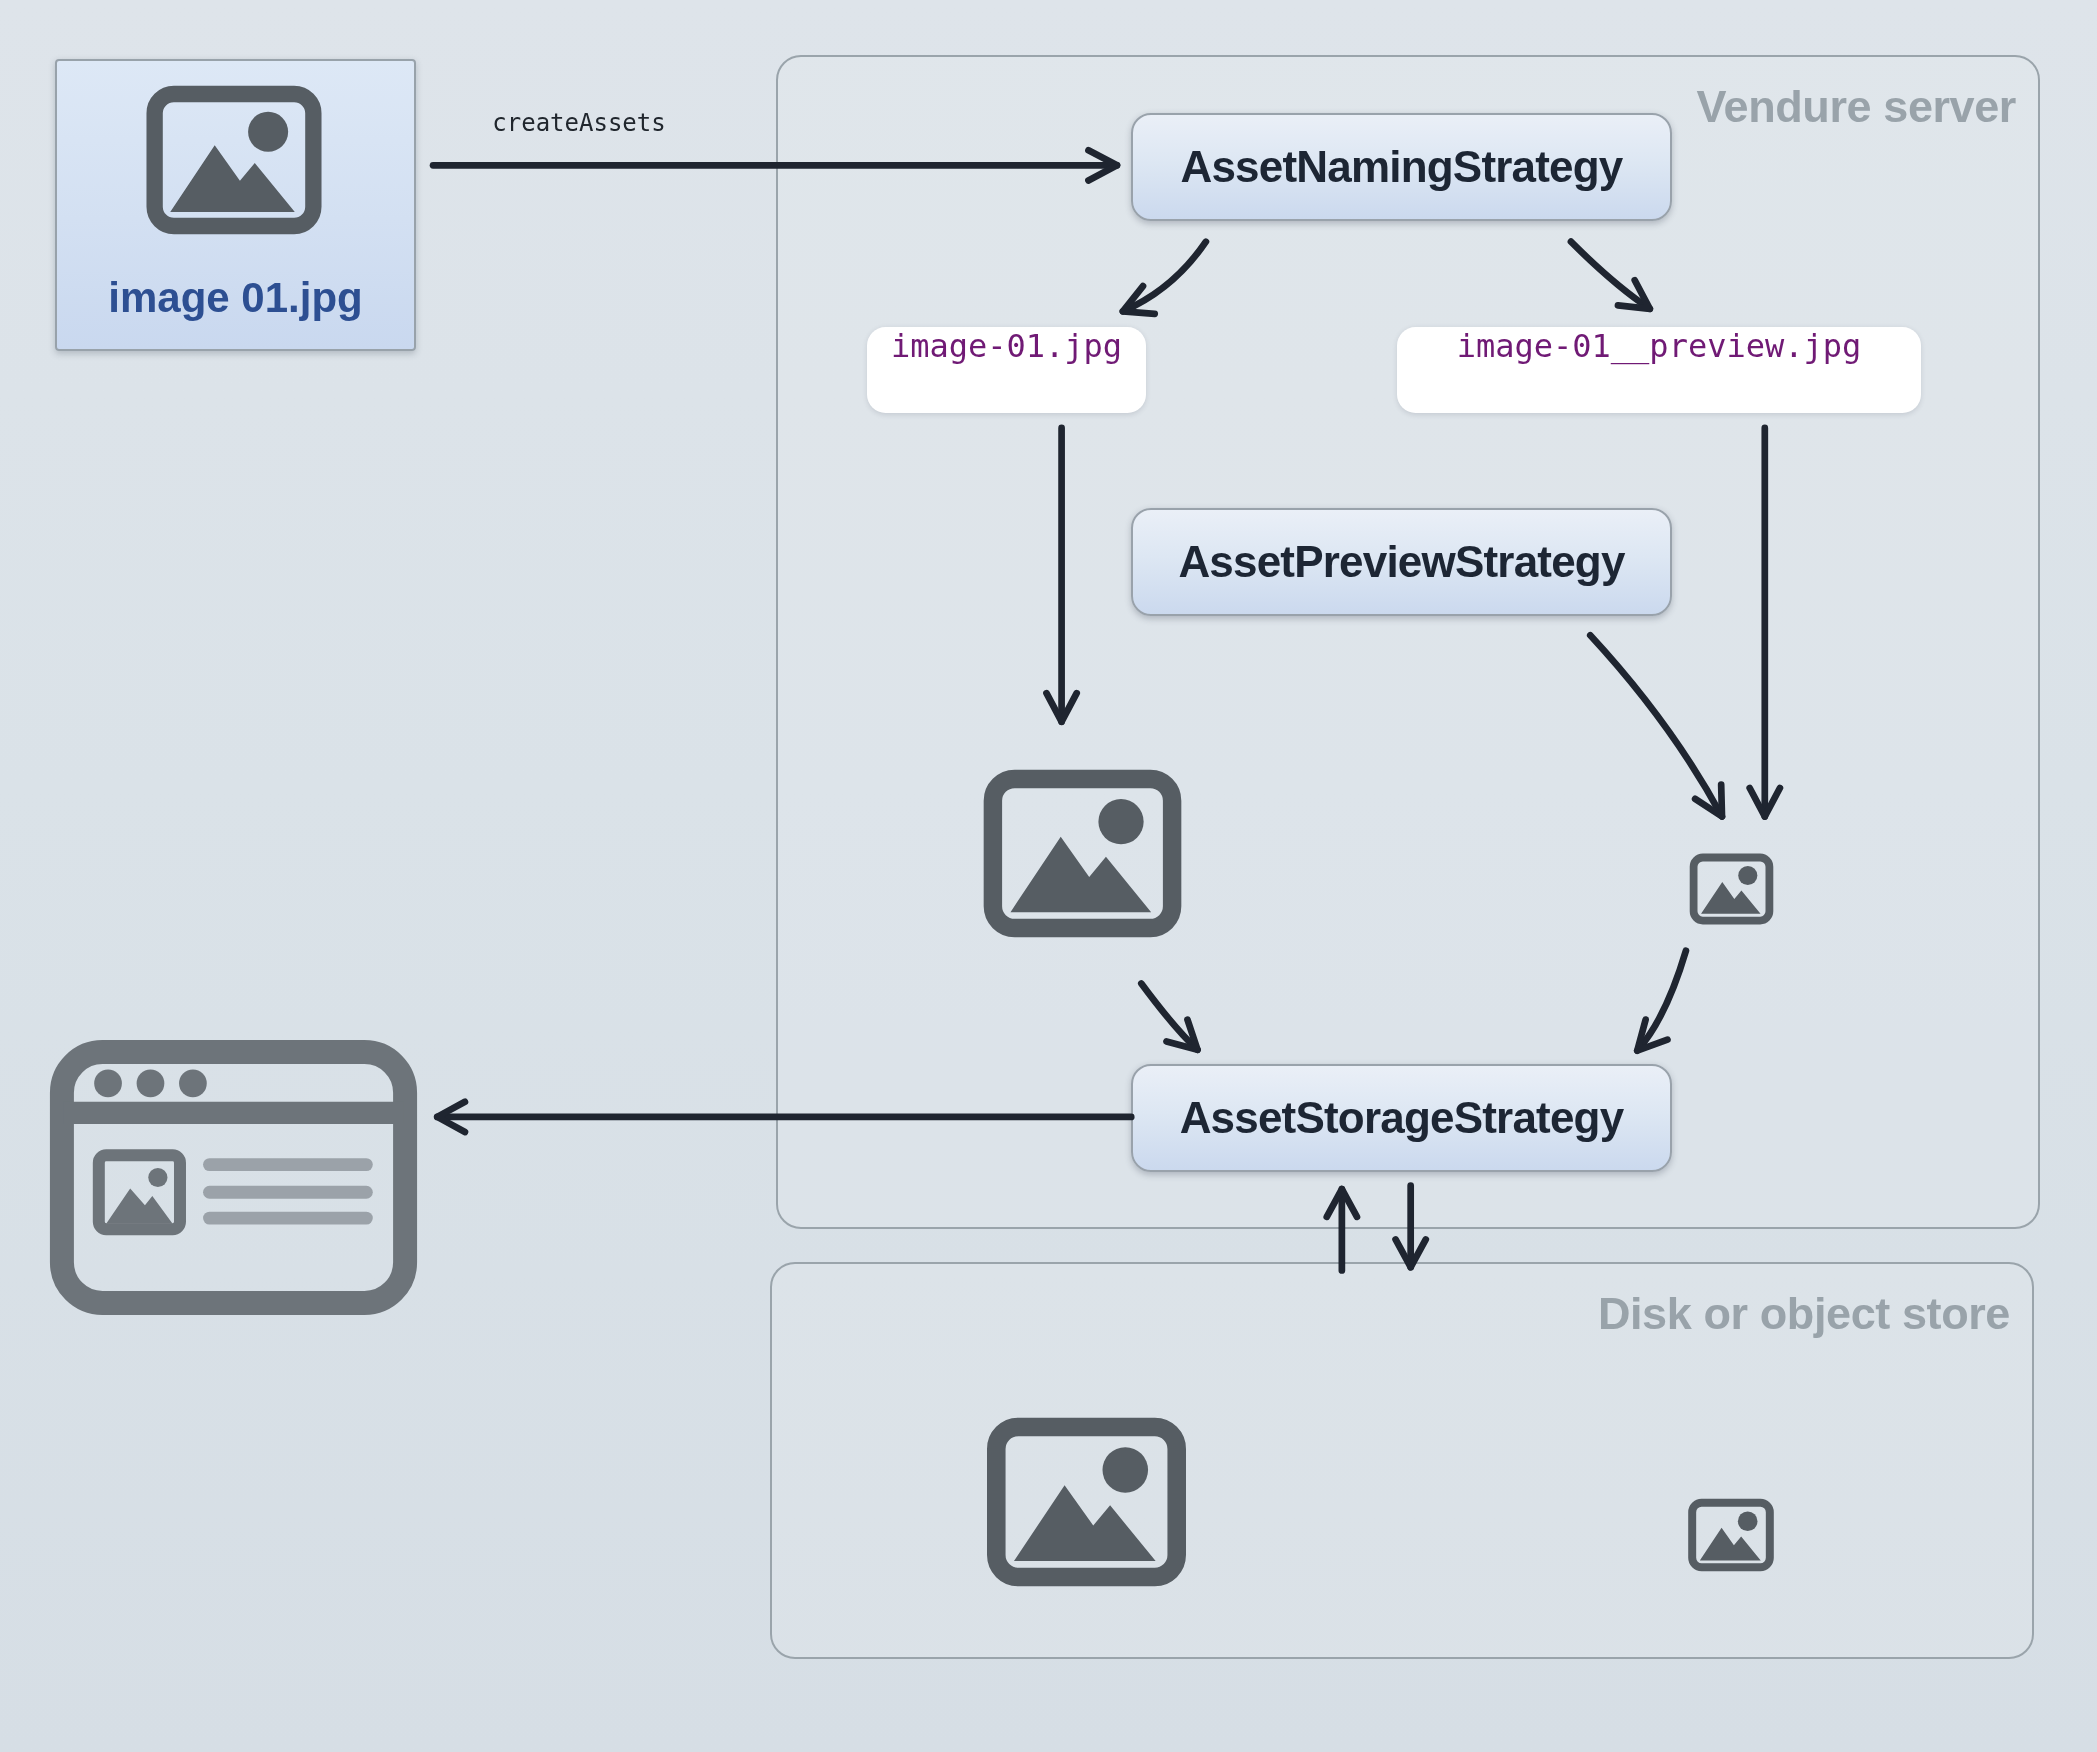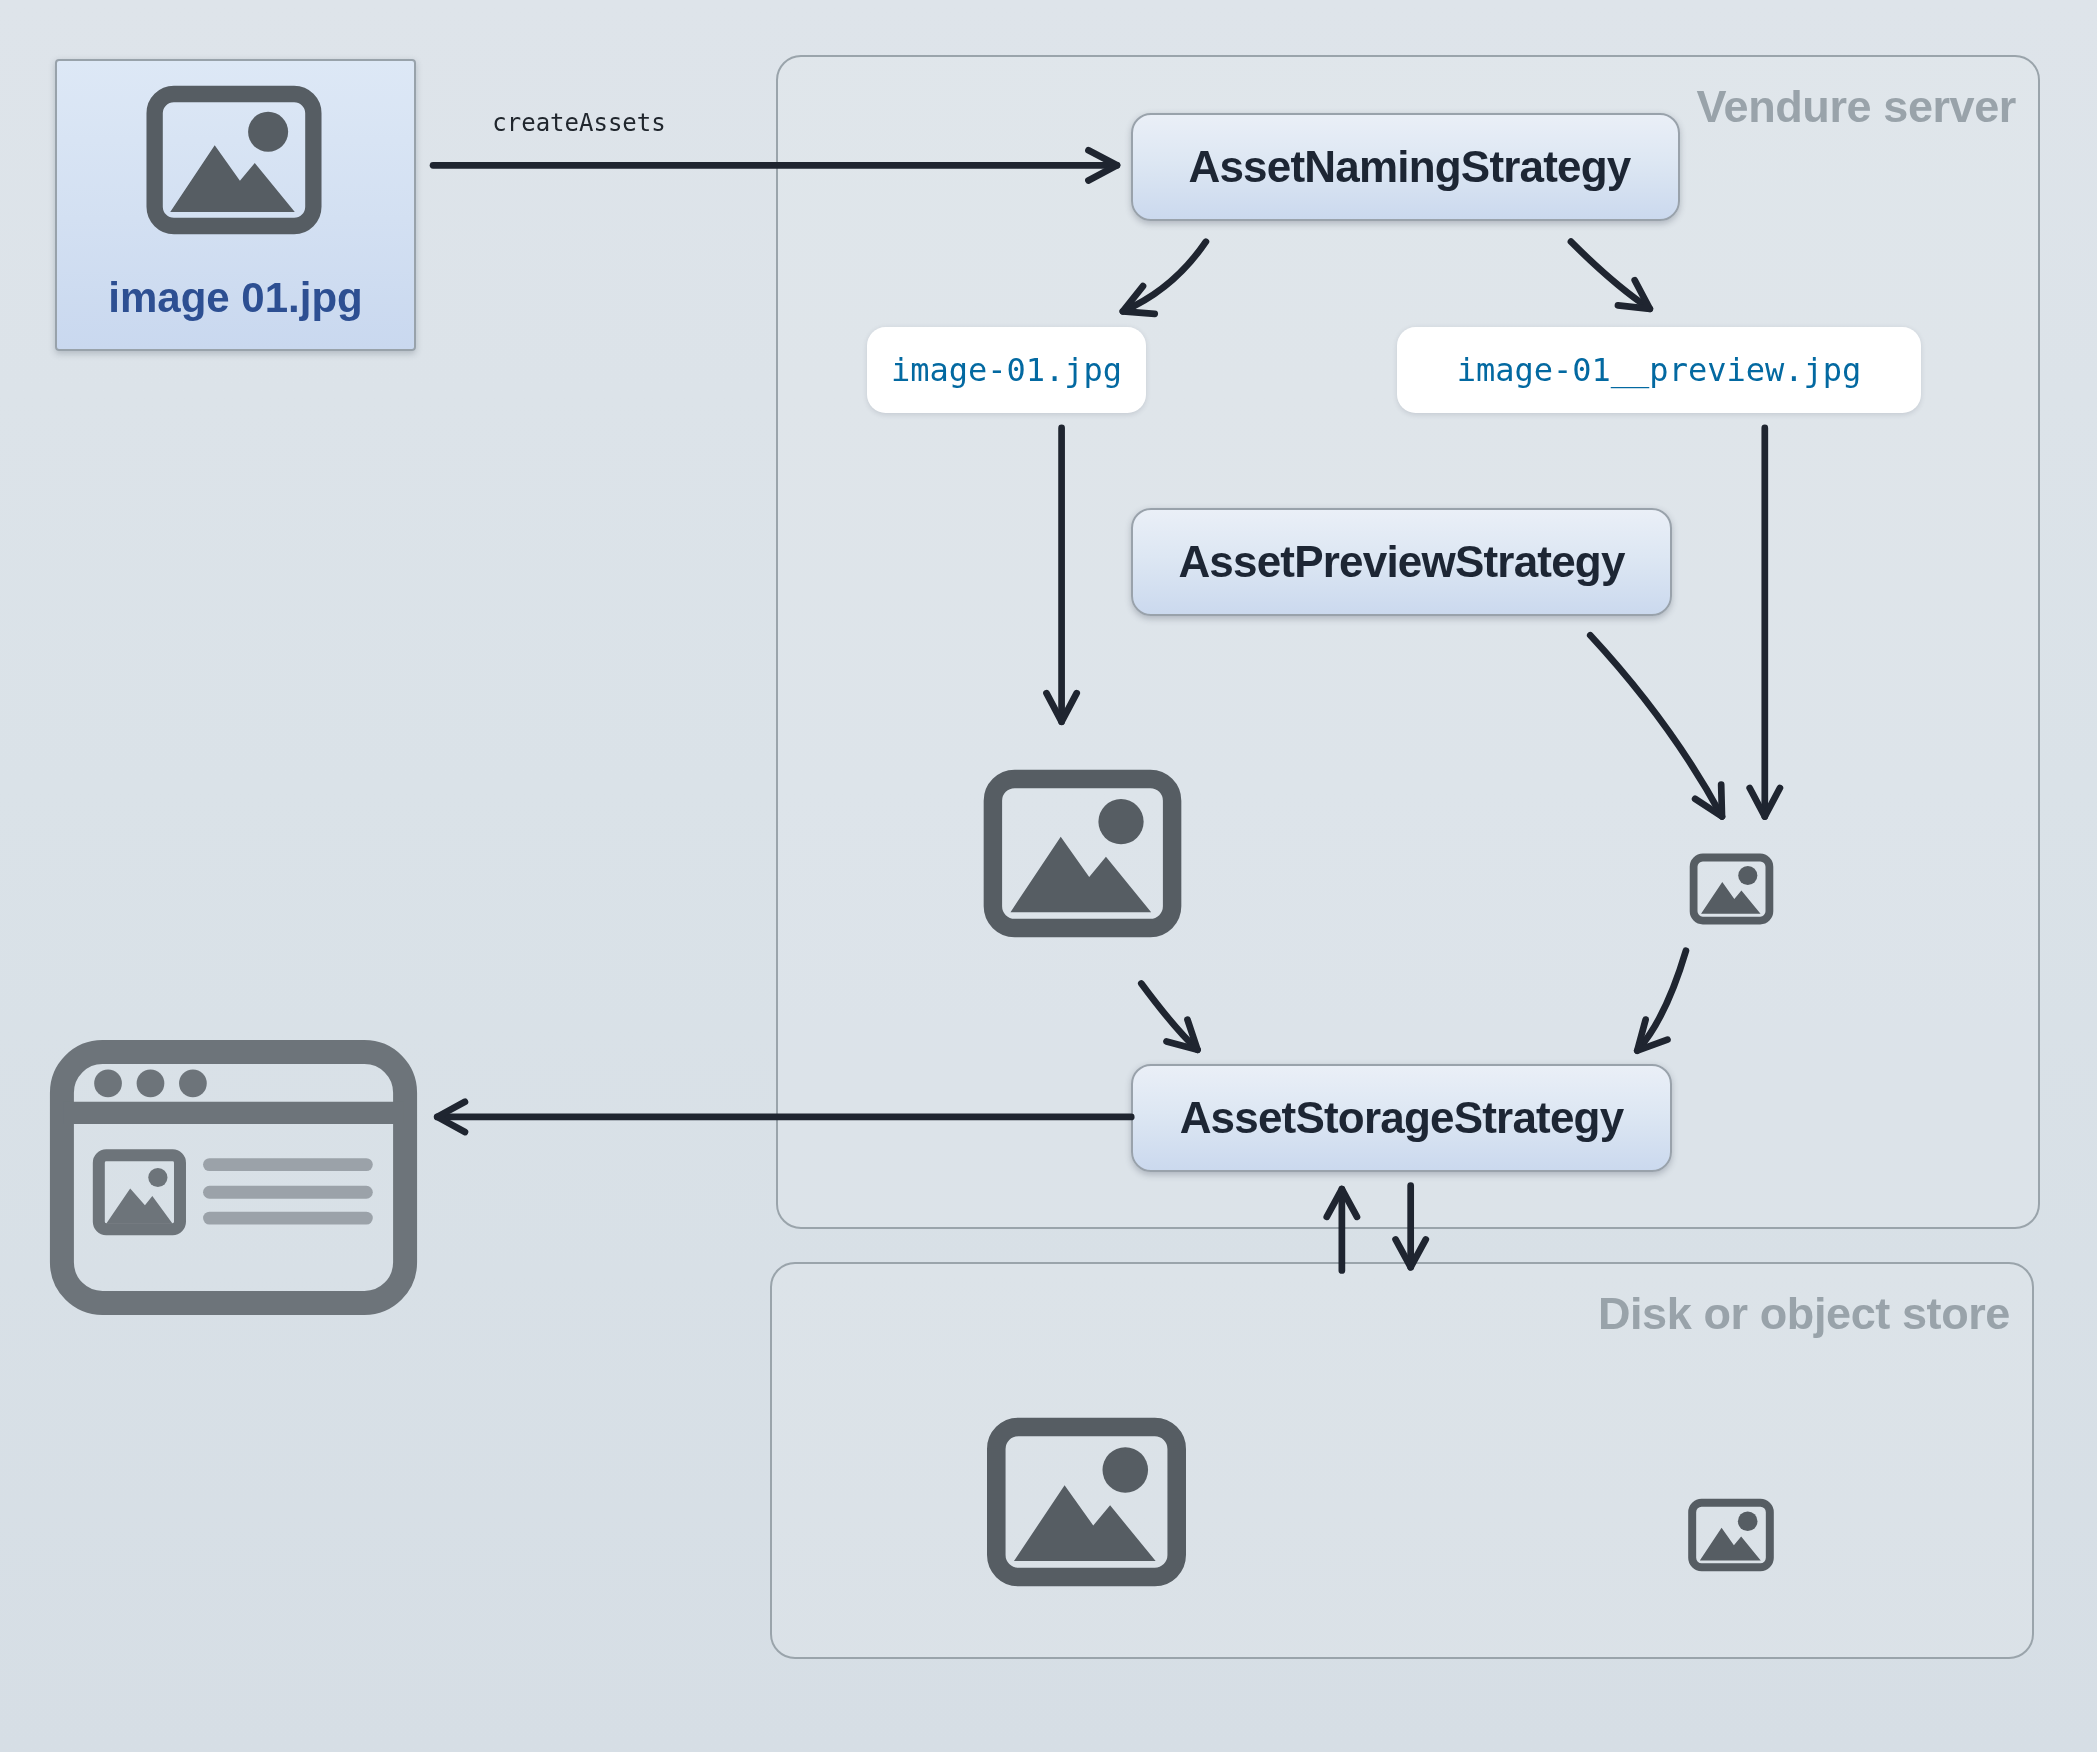--- a/index.html
+++ b/index.html
@@ -30,22 +30,22 @@
     background:linear-gradient(180deg,#dde8f6 0%,#d3e0f2 55%,#c9d8ef 100%);
     box-shadow:0 2.5px 6.7px rgba(60,70,85,0.25);
   }
   .file-box-label{
     position:absolute;left:0;right:0;bottom:27px;text-align:center;
     font-size:42px;font-weight:bold;color:#2d4f92;
   }
   .pill{
     position:absolute;height:86px;border-radius:18.5px;background:#ffffff;
     box-shadow:0 1.7px 5px rgba(60,70,85,0.15);
-    display:flex;align-items:center;justify-content:center;
-    font-family:"DejaVu Sans Mono",monospace;font-size:32px;color:#0369a1;
+    display:flex;justify-content:center;
+    font-family:"DejaVu Sans Mono",monospace;font-size:32px;color:#701a75;
   }
   .edge-label{
     position:absolute;left:453px;top:109px;width:252px;text-align:center;
     font-family:"DejaVu Sans Mono",monospace;font-size:24px;color:#20262d;
   }
   .icon{position:absolute;}
   .arrows{position:absolute;left:0;top:0;pointer-events:none;}
   .arrows path{fill:none;stroke:#1f2530;stroke-width:8;stroke-linecap:round;stroke-linejoin:round;}
   svg.defs{position:absolute;width:0;height:0;}
 </style>
@@ -72,21 +72,21 @@
 
   <div class="file-box">
     <svg class="icon" style="left:88px;top:21px;color:#565d63;" width="178" height="156" viewBox="0 0 120 102">
       <use href="#img-icon"></use>
     </svg>
     <div class="file-box-label">image 01.jpg</div>
   </div>
 
   <div class="edge-label">createAssets</div>
 
-  <div class="strategy-box" style="top:113px;padding-left:8px;">
+  <div class="strategy-box" style="top:113px;">
     <span>AssetNamingStrategy</span>
   </div>
 
   <div class="strategy-box" style="top:1064px;">
     <span>AssetStorageStrategy</span>
   </div>
 
   <div class="strategy-box" style="top:508px;">
     <span>AssetPreviewStrategy</span>
   </div>

